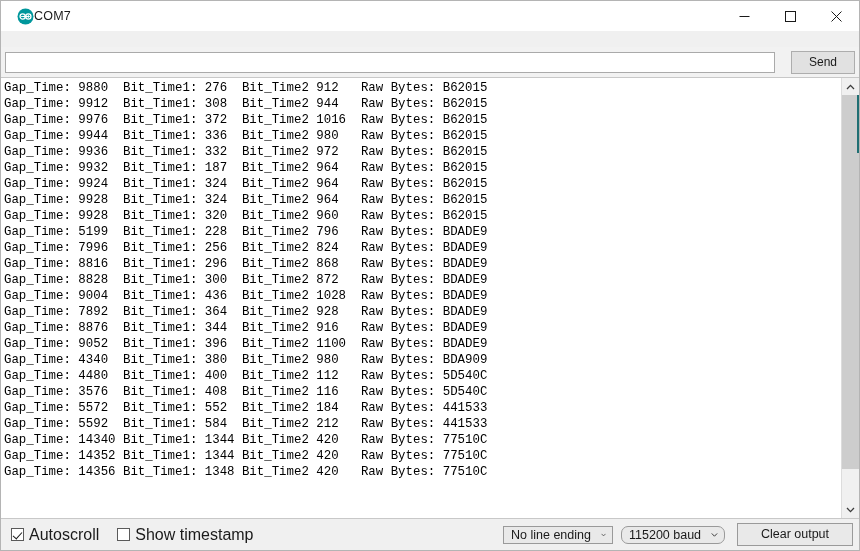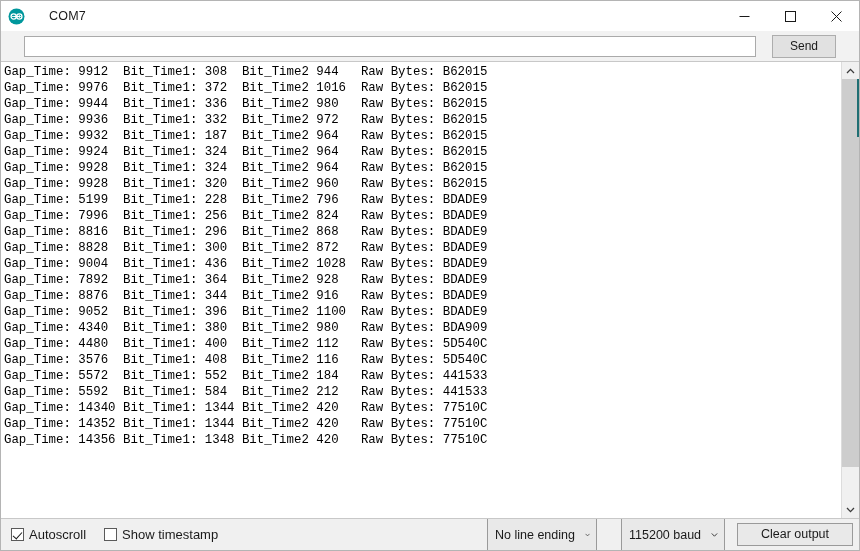--- a/index.html
+++ b/index.html
@@ -30,22 +30,22 @@
     height: 30px;
     min-height: 30px;
     background: #ffffff;
     display: flex;
     align-items: center;
     position: relative;
   }
   .title-left {
     display: flex;
     align-items: center;
-    padding-left: 7px;
-    gap: 24px;
+    padding-left: 16px;
+    gap: 0;
   }
   .app-icon {
     width: 17px;
     height: 17px;
     display: block;
   }
   .title-text {
     font-size: 12.5px;
     color: #1a1a1a;
     letter-spacing: 0.2px;
@@ -72,24 +72,25 @@
   }
   .win-btn svg { display: block; }
 
   
   .sendbar {
     height: 31px;
     min-height: 31px;
     background: #f2f2f2;
     display: flex;
     align-items: center;
-    padding: 0 23px;
+    padding: 0 4px;
     box-sizing: border-box;
     gap: 16px;
     border-bottom: 1px solid #c8c8c8;
+    margin-top: 16px;
   }
   .send-input {
     flex: 1 1 auto;
     height: 21px;
     box-sizing: border-box;
     background: #ffffff;
     border: 1px solid #aaaaaa;
     font-family: "Liberation Sans", sans-serif;
     font-size: 12px;
     color: #000;
@@ -212,44 +213,43 @@
     position: absolute;
     left: 3px;
     top: 1px;
     width: 4px;
     height: 8px;
     border: solid #1a1a1a;
     border-width: 0 1.6px 1.6px 0;
     transform: rotate(42deg);
   }
   .chk-label {
-    font-size: 13px;
+    font-size: 16px;
     color: #1a1a1a;
     white-space: nowrap;
   }
   .status-spacer { flex: 1 1 auto; }
 
   .combo {
-    height: 34px;
+    height: 18px;
     box-sizing: border-box;
     background: #e9e9e9;
     border: 1px solid #9a9a9a;
     display: flex;
     align-items: center;
     justify-content: space-between;
     padding: 0 6px 0 7px;
     font-size: 12.5px;
     color: #1a1a1a;
     cursor: default;
     white-space: nowrap;
     gap: 10px;
-    margin-left: 16px;
   }
   .combo.line-ending { width: 110px; }
-  .combo.baud { width: 104px; }
+  .combo.baud { width: 104px; border-radius: 7px; }
   .chev { display: block; }
 
   .clear-btn {
     width: 116px;
     height: 23px;
     box-sizing: border-box;
     background: #e9e9e9;
     border: 1px solid #9a9a9a;
     font-family: "Liberation Sans", sans-serif;
     font-size: 12.5px;
@@ -304,20 +304,21 @@
     </div>
   </div>
 
   <div class="sendbar">
     <input class="send-input" type="text" placeholder="" style="">
     <button class="send-btn">Send</button>
   </div>
 
   <div class="console-wrap">
     <div class="console" id="console">
+        <div class="log-line">Gap_Time: 9880  Bit_Time1: 276  Bit_Time2 912   Raw Bytes: B62015</div>
         <div class="log-line">Gap_Time: 9912  Bit_Time1: 308  Bit_Time2 944   Raw Bytes: B62015</div>
         <div class="log-line">Gap_Time: 9976  Bit_Time1: 372  Bit_Time2 1016  Raw Bytes: B62015</div>
         <div class="log-line">Gap_Time: 9944  Bit_Time1: 336  Bit_Time2 980   Raw Bytes: B62015</div>
         <div class="log-line">Gap_Time: 9936  Bit_Time1: 332  Bit_Time2 972   Raw Bytes: B62015</div>
         <div class="log-line">Gap_Time: 9932  Bit_Time1: 187  Bit_Time2 964   Raw Bytes: B62015</div>
         <div class="log-line">Gap_Time: 9924  Bit_Time1: 324  Bit_Time2 964   Raw Bytes: B62015</div>
         <div class="log-line">Gap_Time: 9928  Bit_Time1: 324  Bit_Time2 964   Raw Bytes: B62015</div>
         <div class="log-line">Gap_Time: 9928  Bit_Time1: 320  Bit_Time2 960   Raw Bytes: B62015</div>
         <div class="log-line">Gap_Time: 5199  Bit_Time1: 228  Bit_Time2 796   Raw Bytes: BDADE9</div>
         <div class="log-line">Gap_Time: 7996  Bit_Time1: 256  Bit_Time2 824   Raw Bytes: BDADE9</div>

